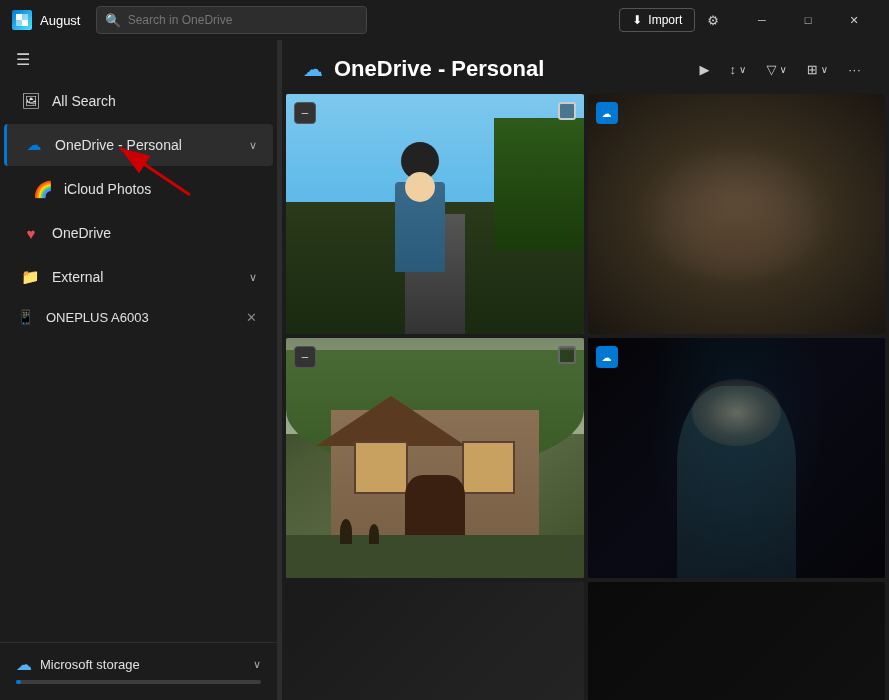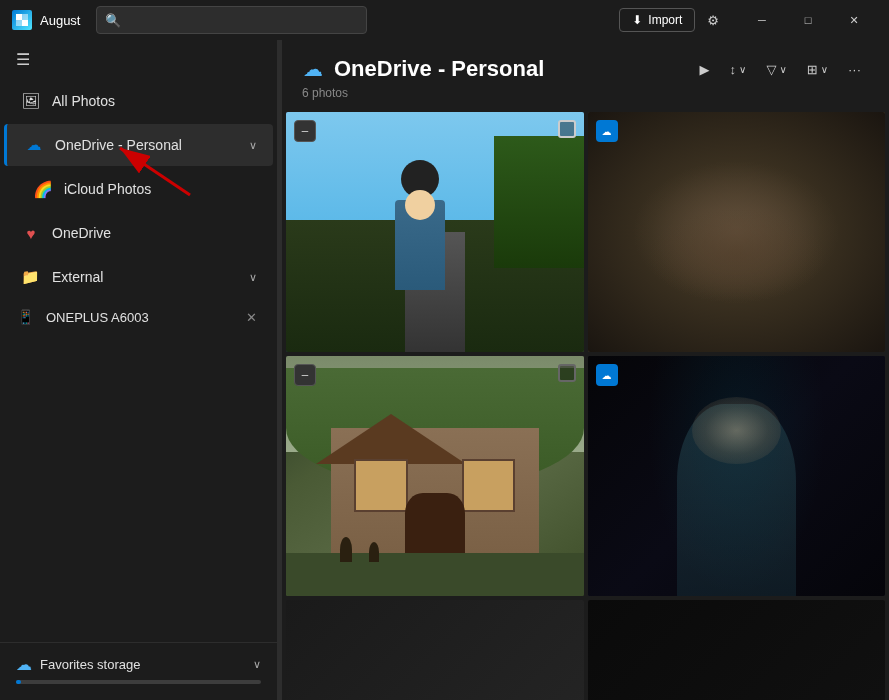--- a/index.html
+++ b/index.html
@@ -366,20 +366,21 @@
     <svg width="14" height="14" viewBox="0 0 14 14">
         <rect width="6" height="6" fill="white" x="1" y="1"></rect>
         <rect width="6" height="6" fill="white" x="7" y="7"></rect>
         <rect width="6" height="6" fill="rgba(255,255,255,0.5)" x="7" y="1"></rect>
         <rect width="6" height="6" fill="rgba(255,255,255,0.5)" x="1" y="7"></rect>
       </svg>
   </div>
   <span class="titlebar-title">August</span>
   <div class="titlebar-search">
     <span style="color:#888;font-size:13px;">🔍</span>
+    <input type="text" placeholder="Search in OneDrive" style="">
   </div>
   <div class="titlebar-spacer"></div>
   <div class="titlebar-actions">
     <button class="import-btn">
       <span>⬇</span>
       <span>Import</span>
     </button>
     <button class="titlebar-btn">
       <span>⚙</span>
     </button>
@@ -391,21 +392,21 @@
   </div>
 </div>
 
 <div class="app-body">
 
   <div class="sidebar">
     <div class="sidebar-hamburger">☰</div>
 
     <div class="sidebar-item">
       <span class="icon">🖼</span>
-      <span>All Photos</span>
+      <span>All Search</span>
     </div>
 
     <div class="sidebar-item active" style="border-left:3px solid #0078d4;">
       <span class="icon cloud-icon">☁</span>
       <span>OneDrive - Personal</span>
       <span class="chevron">∨</span>
     </div>
 
     <div class="sidebar-item" style="padding-left:28px;">
       <span class="icon" style="font-size:16px;">🌈</span>
@@ -425,21 +426,21 @@
 
     <div class="external-item">
       <span class="icon">📱</span>
       <span>ONEPLUS A6003</span>
       <span class="close-btn">✕</span>
     </div>
 
     <div class="sidebar-bottom">
       <div class="storage-item">
         <span class="icon" style="color:#50b3f5;">☁</span>
-        <span>Favorites storage</span>
+        <span>Microsoft storage</span>
         <span class="storage-chevron">∨</span>
       </div>
       <div class="storage-bar-container">
         <div class="storage-bar" style="width:2%;"></div>
       </div>
     </div>
   </div>
 
   <div class="resize-handle"></div>
 
@@ -462,21 +463,20 @@
           </button>
           <button class="toolbar-btn">
             <span>⊞</span>
             <span style="font-size:10px;">∨</span>
           </button>
           <button class="toolbar-btn">
             <span>···</span>
           </button>
         </div>
       </div>
-      <div class="content-subtitle">6 photos</div>
     </div>
 
     <div class="photo-grid">
 
       <div class="photo-cell photo-1" style="height:240px;">
         <div style="width:100%;height:100%;position:relative;overflow:hidden;">
 
           <div style="position:absolute;top:0;left:0;right:0;height:50%;background:linear-gradient(180deg,#7dc8ee 0%,#5ab8e8 100%);"></div>
 
           <div style="position:absolute;bottom:0;left:0;right:0;height:55%;background:linear-gradient(180deg,#2a3a1a 0%,#1a2a10 100%);"></div>

